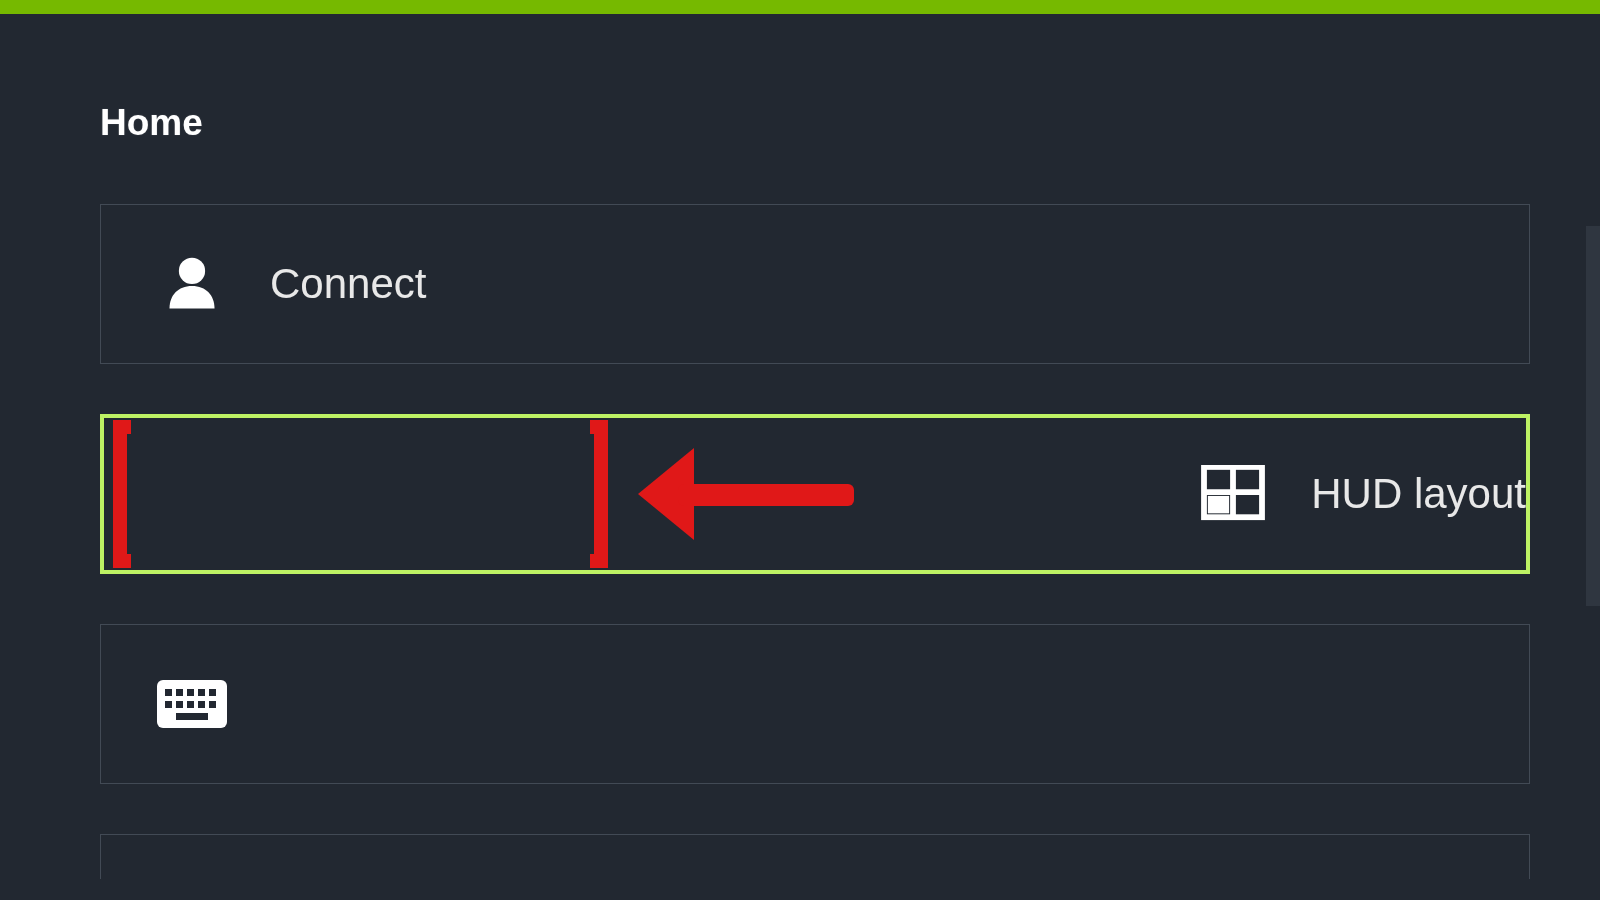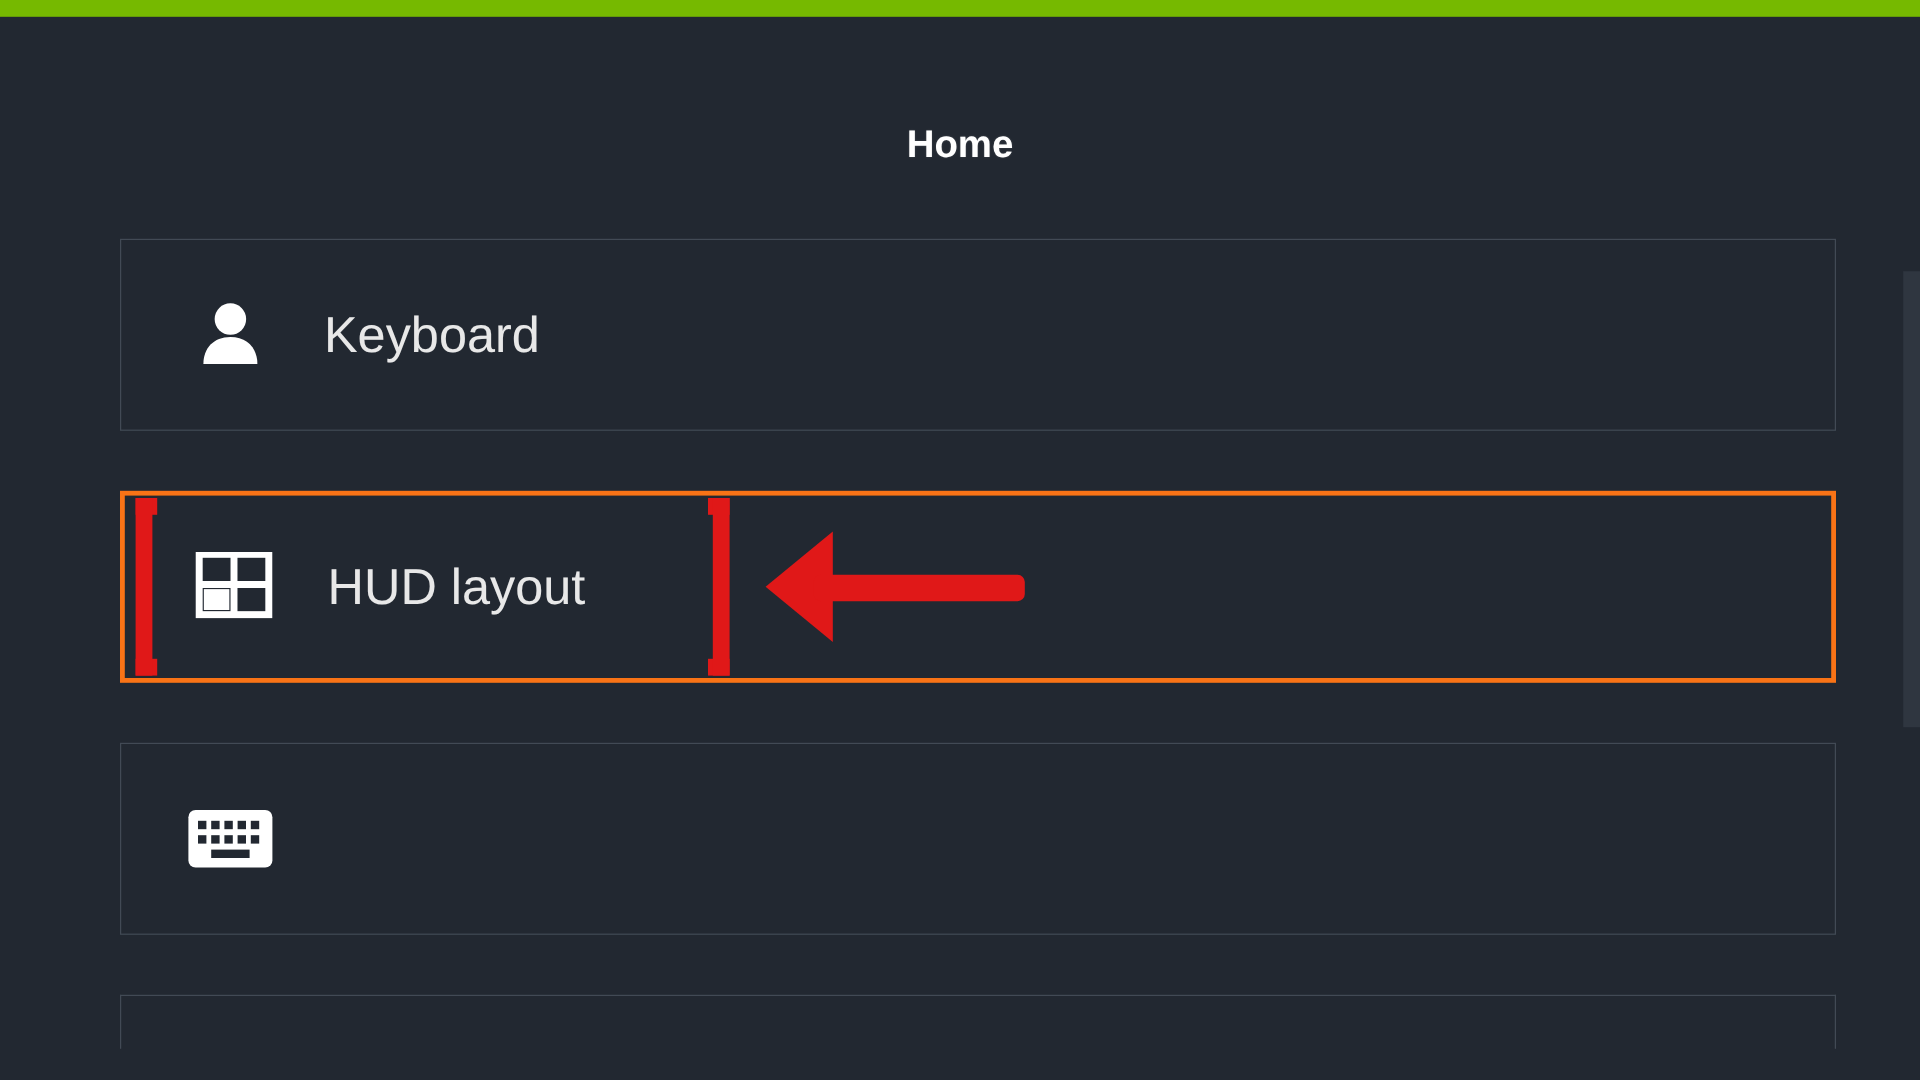--- a/index.html
+++ b/index.html
@@ -13,39 +13,39 @@
     }
     .topbar {
       height: 14px;
       background: #76b900;
       width: 100%;
     }
     .content {
       padding: 88px 100px 0 100px;
     }
     .page-title {
-      font-size: 32px;
+      font-size: 37px;
       font-weight: 700;
       margin-bottom: 60px;
       text-shadow: 0 0 2px rgba(255,255,255,0.15);
-      text-align: center;
     }
     .row {
       position: relative;
       width: 1430px;
       height: 160px;
       border: 1px solid #424a55;
       display: flex;
       align-items: center;
       padding-left: 55px;
       margin-bottom: 50px;
       cursor: pointer;
     }
     .row.highlight {
-      border: 4px solid #f97316;
+      border: 4px solid #bef264;
+      justify-content: flex-end;
     }
     .row.partial {
       height: 45px;
       border-bottom: none;
       align-items: flex-start;
       padding-top: 0;
     }
     .icon-slot {
       width: 72px;
       height: 72px;
@@ -121,21 +121,21 @@
 
   <h1 class="page-title">Home</h1>
 
   <div class="row">
     <span class="icon-slot">
       <svg viewBox="0 0 64 64" width="64" height="60" fill="#ffffff">
         <circle cx="32" cy="18" r="14"></circle>
         <path d="M32 34c-15 0-24 10-24 24h48c0-14-9-24-24-24z"></path>
       </svg>
     </span>
-    <span class="row-label">Keyboard</span>
+    <span class="row-label">Connect</span>
   </div>
 
   <div class="row highlight">
     <span class="icon-slot">
       <svg viewBox="0 0 64 60" width="70" height="58">
         <rect x="2" y="2" width="60" height="52" fill="none" stroke="#fff" stroke-width="6"></rect>
         <line x1="32" y1="2" x2="32" y2="54" stroke="#fff" stroke-width="6"></line>
         <line x1="2" y1="28" x2="62" y2="28" stroke="#fff" stroke-width="6"></line>
         <rect x="6" y="32" width="22" height="18" fill="#fff"></rect>
       </svg>

